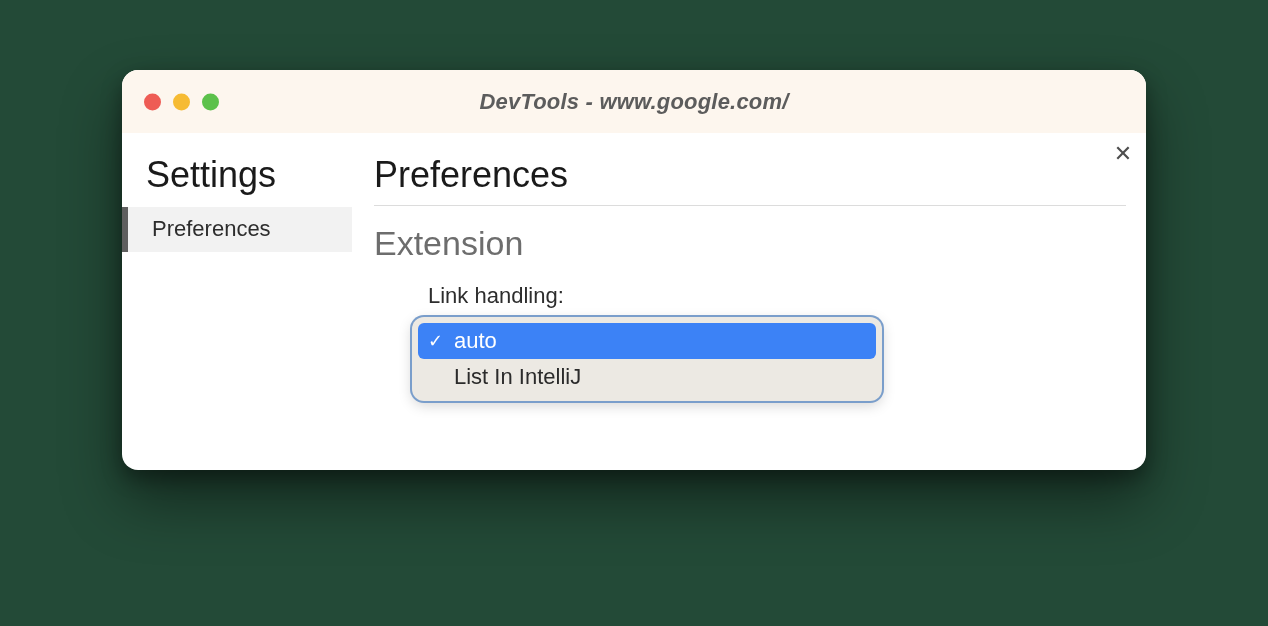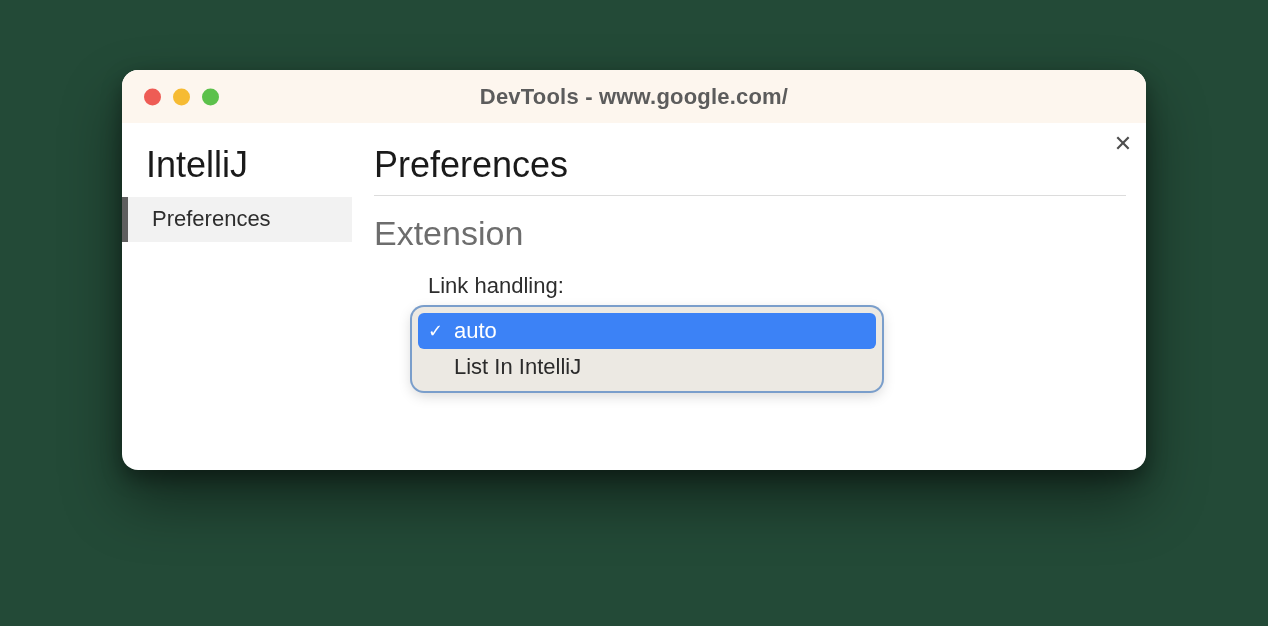--- a/index.html
+++ b/index.html
@@ -31,25 +31,26 @@
   .window{
     position:absolute;
     left:122px; top:70px;
     width:1024px; height:400px;
     border-radius:16px;
     overflow:hidden;
     background:var(--win-bg);
     box-shadow:0 30px 60px rgba(0,0,0,0.45), 0 8px 20px rgba(0,0,0,0.35);
   }
   .titlebar{
-    height:53px;
+    height:63px;
     background:var(--titlebar-bg);
     display:flex;
     align-items:center;
     position:relative;
+    font-style:italic;
   }
   .traffic-lights{
     display:flex;
     gap:12px;
     position:absolute;
     left:22px; top:50%; transform:translateY(-50%);
   }
   .light{width:17px;height:17px;border-radius:50%;}
   .light.red{background:#ee5c55;}
   .light.yellow{background:#f6bb33;}
@@ -186,21 +187,21 @@
     <div class="traffic-lights">
       <span class="light red"></span>
       <span class="light yellow"></span>
       <span class="light green"></span>
     </div>
     <div class="titlebar-title">DevTools - www.google.com/</div>
   </div>
 
   <div class="content">
     <aside class="aside">
-      <h1 class="aside-title">IntelliJ</h1>
+      <h1 class="aside-title">Settings</h1>
       <ul class="sidebar-list">
         <li class="sidebar-item active"><span>Preferences</span></li>
       </ul>
     </aside>
 
     <section class="main">
       <div class="close-btn">
         <span>✕</span>
       </div>
       <h1 class="page-title">Preferences</h1>

